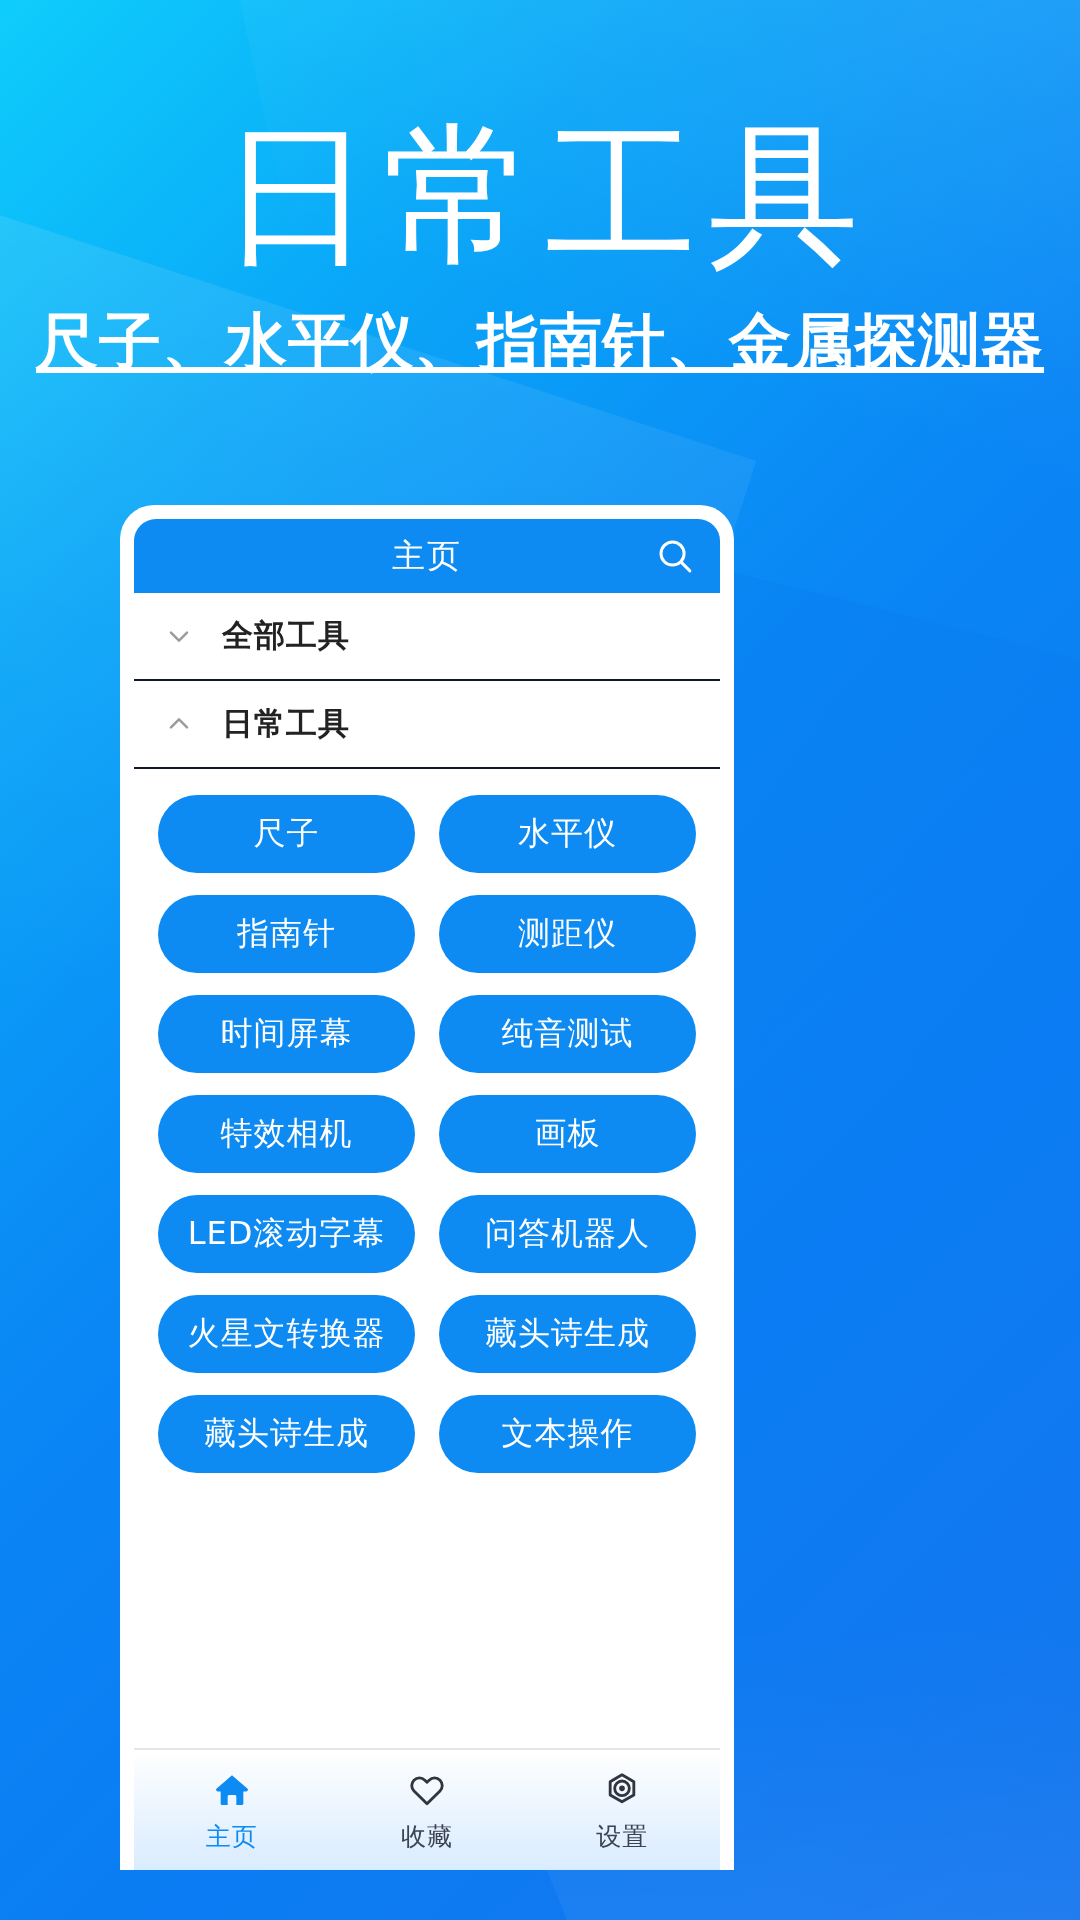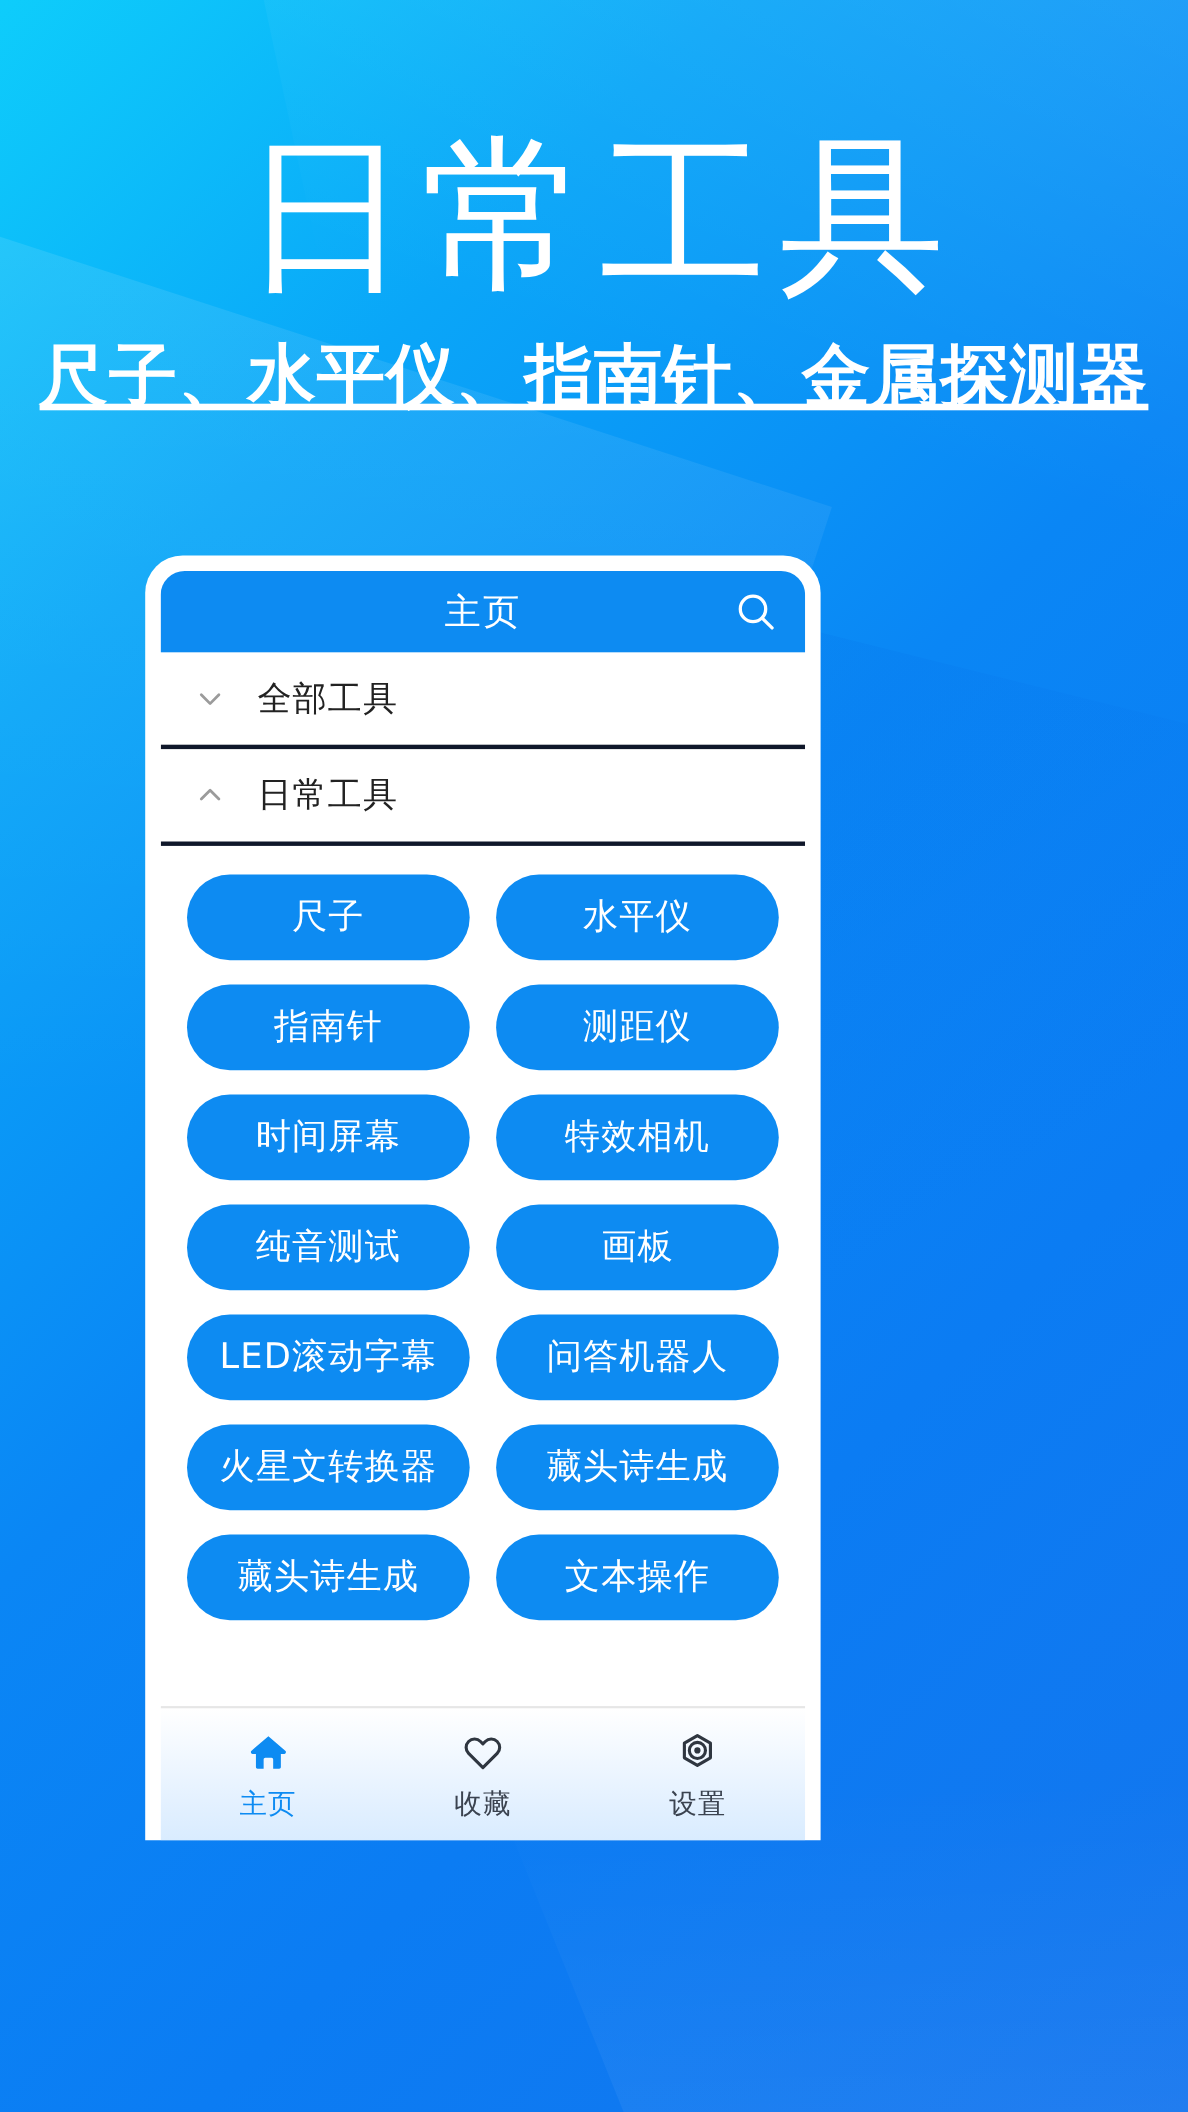--- a/index.html
+++ b/index.html
@@ -45,21 +45,21 @@
     font-family:"DejaVu Sans","Liberation Sans",sans-serif;
   }
   .hero-sub{
     margin-top:36px;color:#fff;font-size:62px;line-height:1.1;font-weight:700;
     letter-spacing:1px;
     text-decoration:underline;
   }
 
   
   .phone{
-    position:absolute;left:132px;top:505px;width:614px;height:1168px;
+    position:absolute;left:120px;top:505px;width:614px;height:1365px;
     background:#ffffff;border-radius:34px 34px 0 0;
     box-shadow:0 0 0 0 rgba(0,0,0,0);
     padding:14px 14px 0 14px;box-sizing:border-box;
     overflow:hidden;
   }
   .screen{
     width:100%;height:100%;background:#fff;
     border-radius:22px 22px 0 0;overflow:hidden;
     display:flex;flex-direction:column;
   }
@@ -70,21 +70,22 @@
   .appbar-title{color:#fff;font-size:33px;letter-spacing:2px;}
   .appbar-search{
     position:absolute;right:22px;top:50%;transform:translateY(-50%);
     width:46px;height:46px;display:flex;align-items:center;justify-content:center;
   }
 
   .list{flex:1;overflow:hidden;}
   .acc-row{
     height:88px;display:flex;align-items:center;gap:26px;
     padding:0 28px;box-sizing:border-box;
-    border-bottom:4px solid #0f172a;
+    border-bottom:2px solid #0f172a;
+    font-weight:bold;
   }
   .acc-row:last-of-type{border-bottom:2px solid #e9e9e9;}
   .chev{width:34px;height:34px;display:flex;align-items:center;justify-content:center;flex:0 0 34px;}
   .acc-label{font-size:31px;color:#222;letter-spacing:1px;}
 
   .grid{
     padding:26px 24px 10px 24px;
     display:grid;grid-template-columns:1fr 1fr;
     column-gap:24px;row-gap:22px;
   }
@@ -155,22 +156,22 @@
           </span>
           <span class="acc-label">日常工具</span>
         </div>
 
         <div class="grid">
           <div class="pill">尺子</div>
           <div class="pill">水平仪</div>
           <div class="pill">指南针</div>
           <div class="pill">测距仪</div>
           <div class="pill">时间屏幕</div>
+          <div class="pill">纯音测试</div>
           <div class="pill">特效相机</div>
-          <div class="pill">纯音测试</div>
           <div class="pill">画板</div>
           <div class="pill">LED滚动字幕</div>
           <div class="pill">问答机器人</div>
           <div class="pill">火星文转换器</div>
           <div class="pill">藏头诗生成</div>
           <div class="pill">藏头诗生成</div>
           <div class="pill">文本操作</div>
         </div>
       </div>
 

